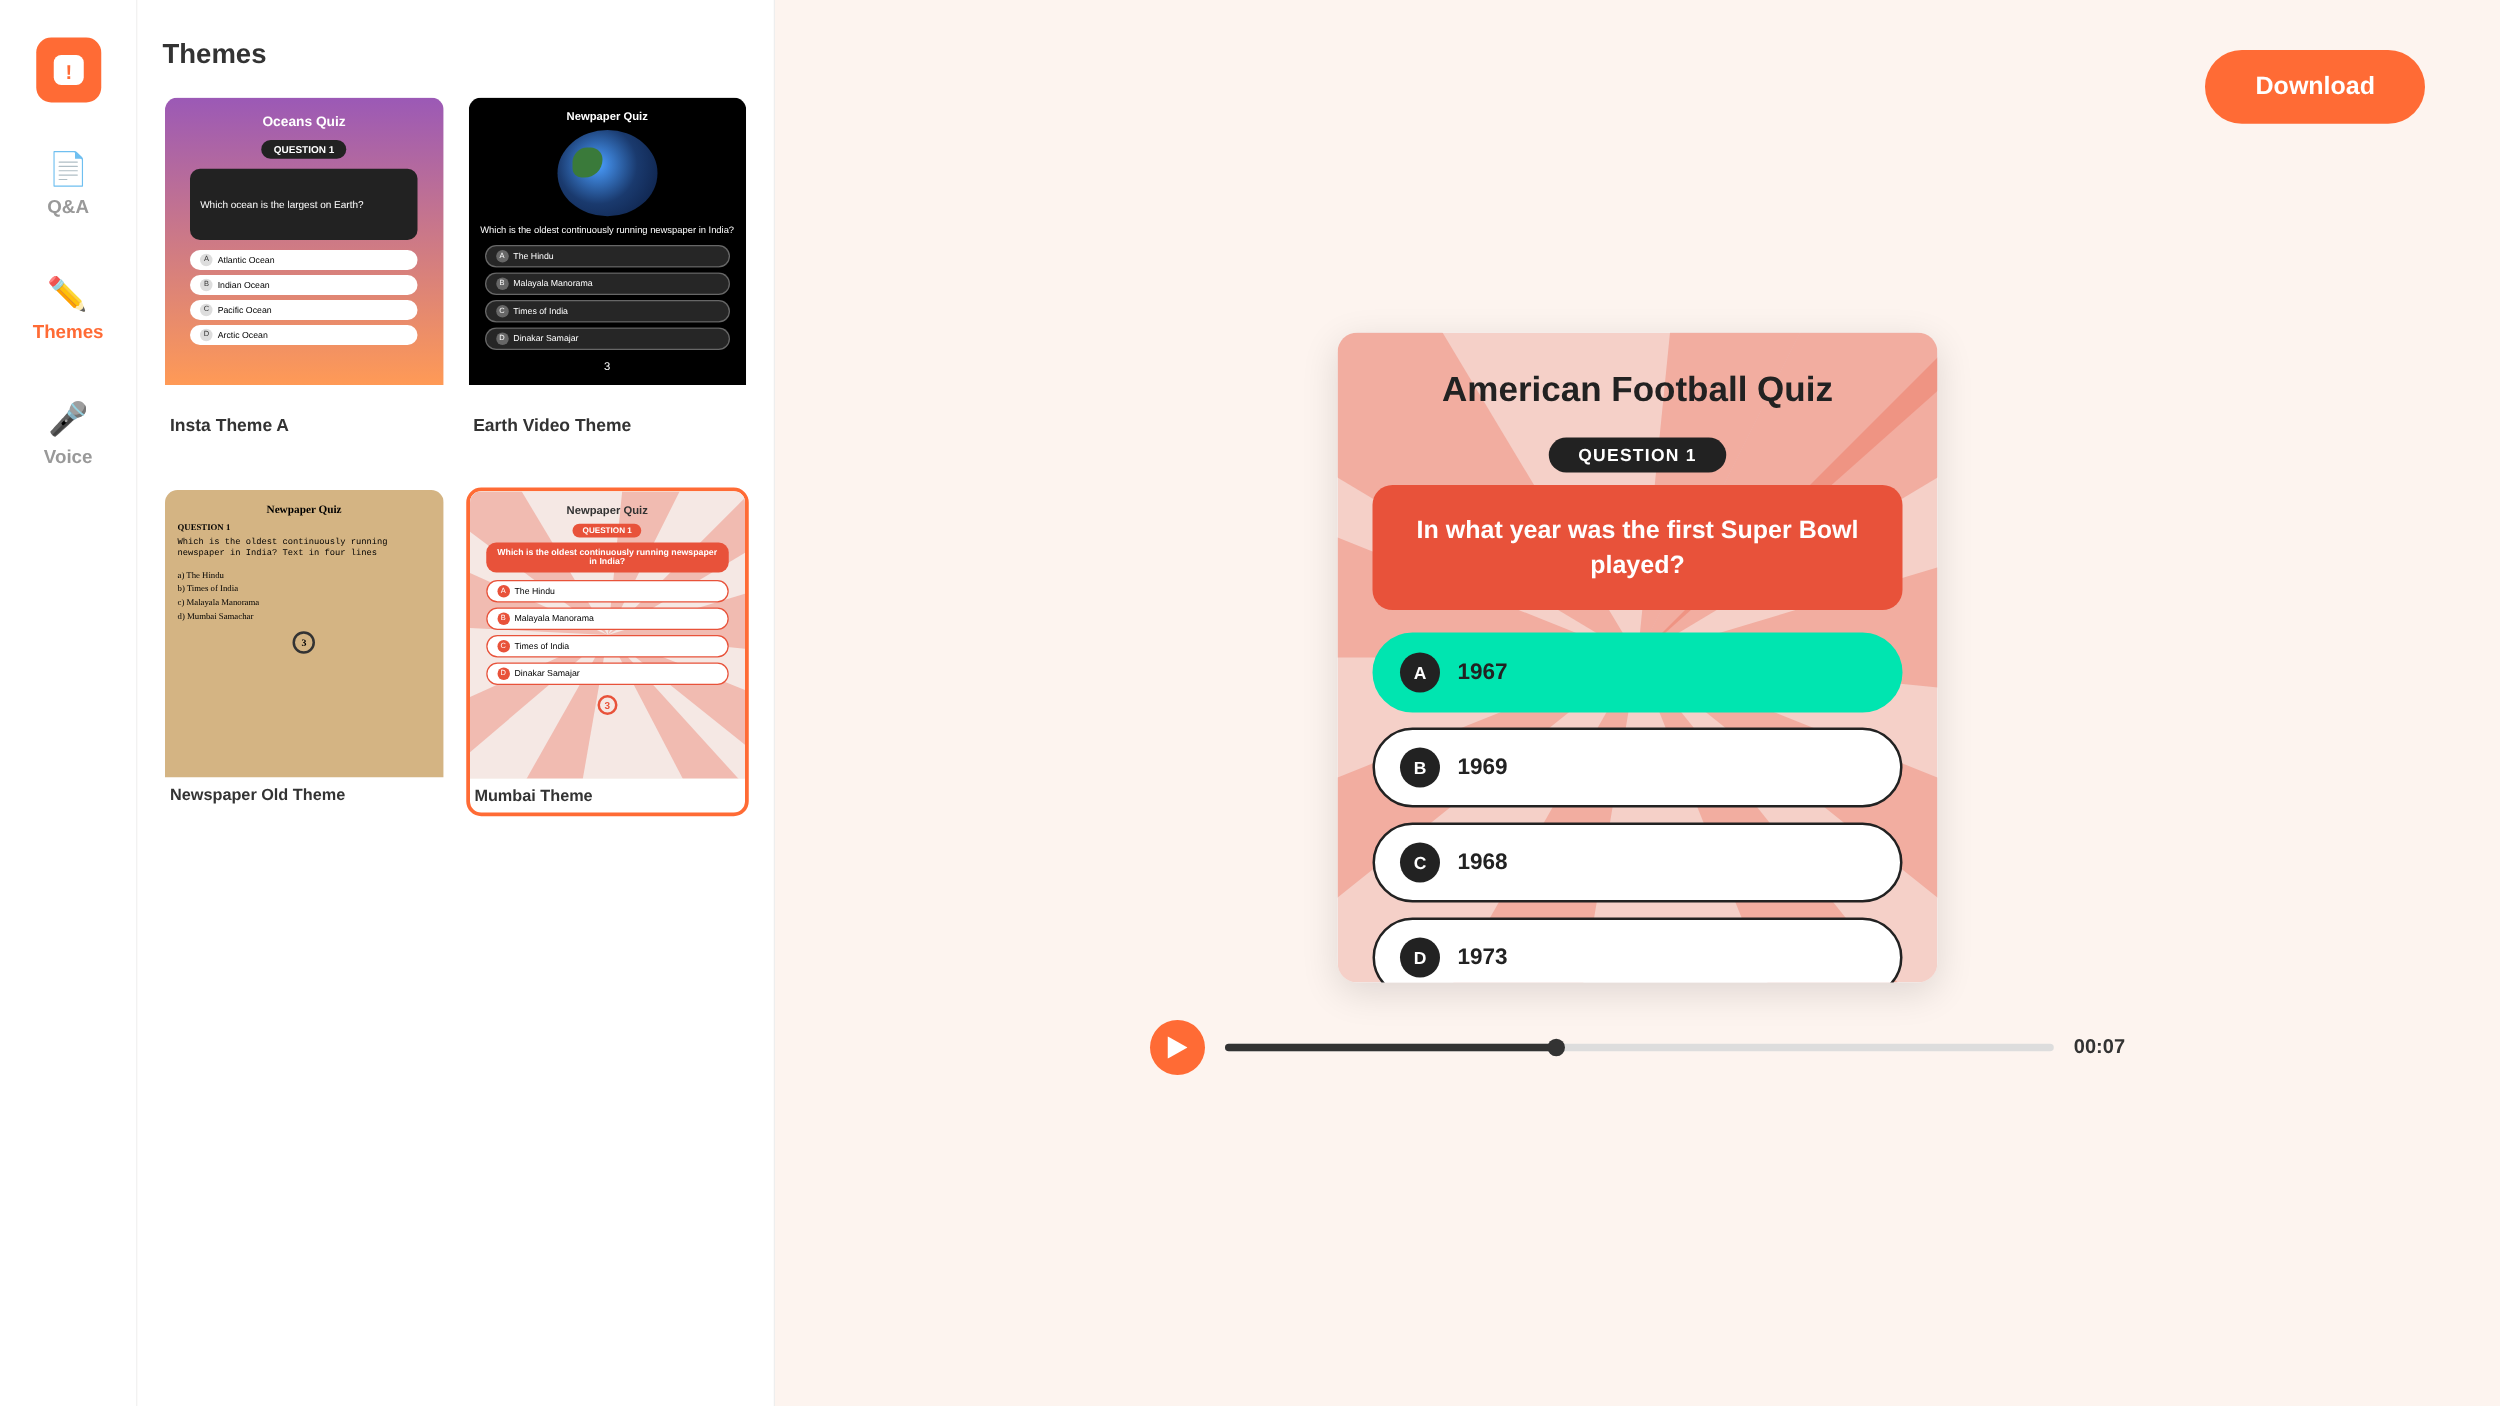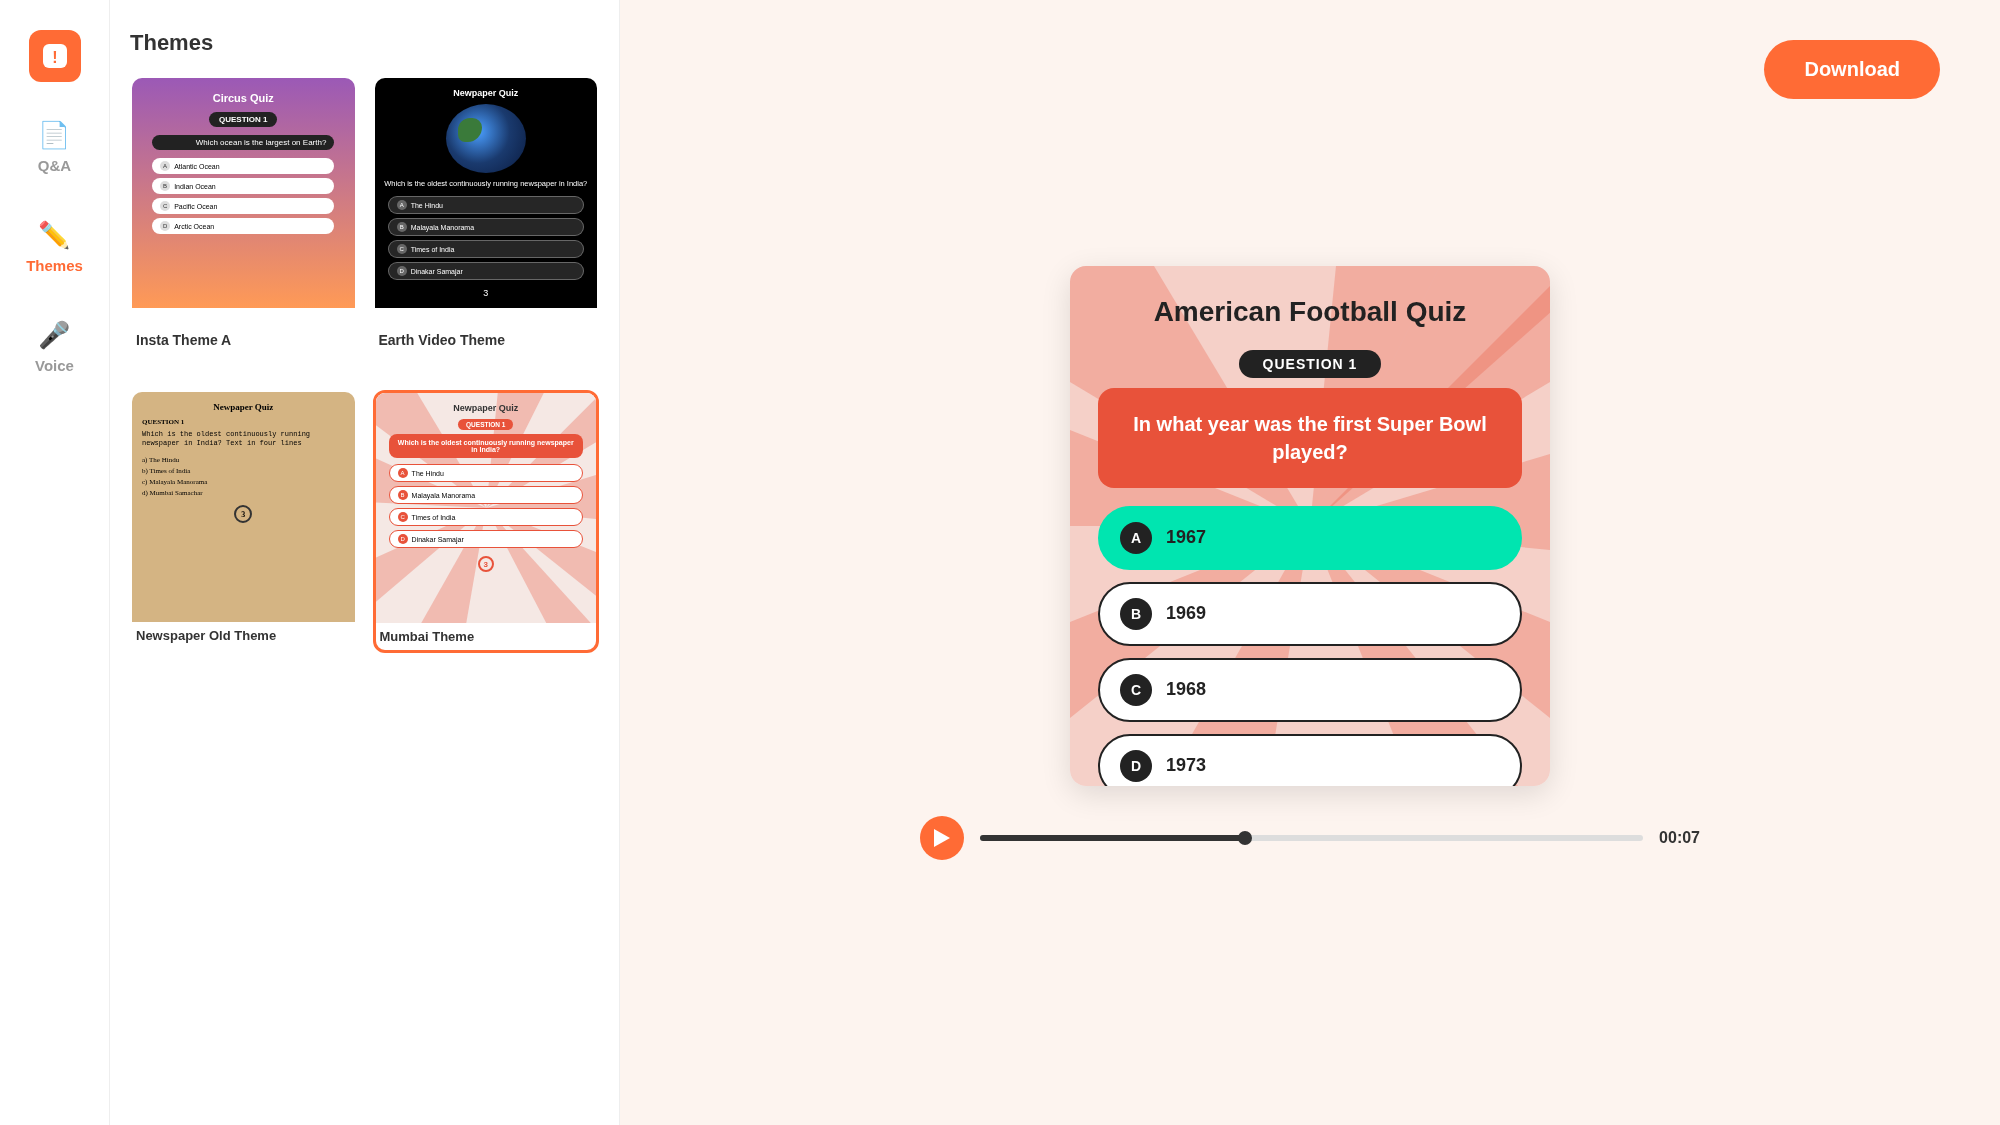--- a/index.html
+++ b/index.html
@@ -128,23 +128,23 @@
       padding: 3px 10px;
       font-size: 8px;
       font-weight: 700;
       margin-bottom: 8px;
     }
 
     .insta-question-text {
       background: #222;
       color: #fff;
       border-radius: 8px;
-      padding: 3px 8px;
+      padding: 24px 8px;
       font-size: 8px;
-      text-align: right;
+      text-align: left;
       margin-bottom: 8px;
       width: 90%;
     }
 
     .insta-option {
       background: #fff;
       border-radius: 20px;
       padding: 3px 8px;
       font-size: 7px;
       margin-bottom: 4px;
@@ -602,21 +602,21 @@
 </div>
 
 <div class="themes-panel">
   <h2>Themes</h2>
 
   <div class="themes-grid">
 
     <div class="theme-card">
       <div class="theme-card-preview">
         <div class="insta-theme">
-          <div class="insta-theme-title">Circus Quiz</div>
+          <div class="insta-theme-title">Oceans Quiz</div>
           <div class="insta-question-badge">QUESTION 1</div>
           <div class="insta-question-text">Which ocean is the largest on Earth?</div>
           <div class="insta-option">
             <div class="option-dot">A</div>
             <span>Atlantic Ocean</span>
           </div>
           <div class="insta-option">
             <div class="option-dot">B</div>
             <span>Indian Ocean</span>
           </div>

